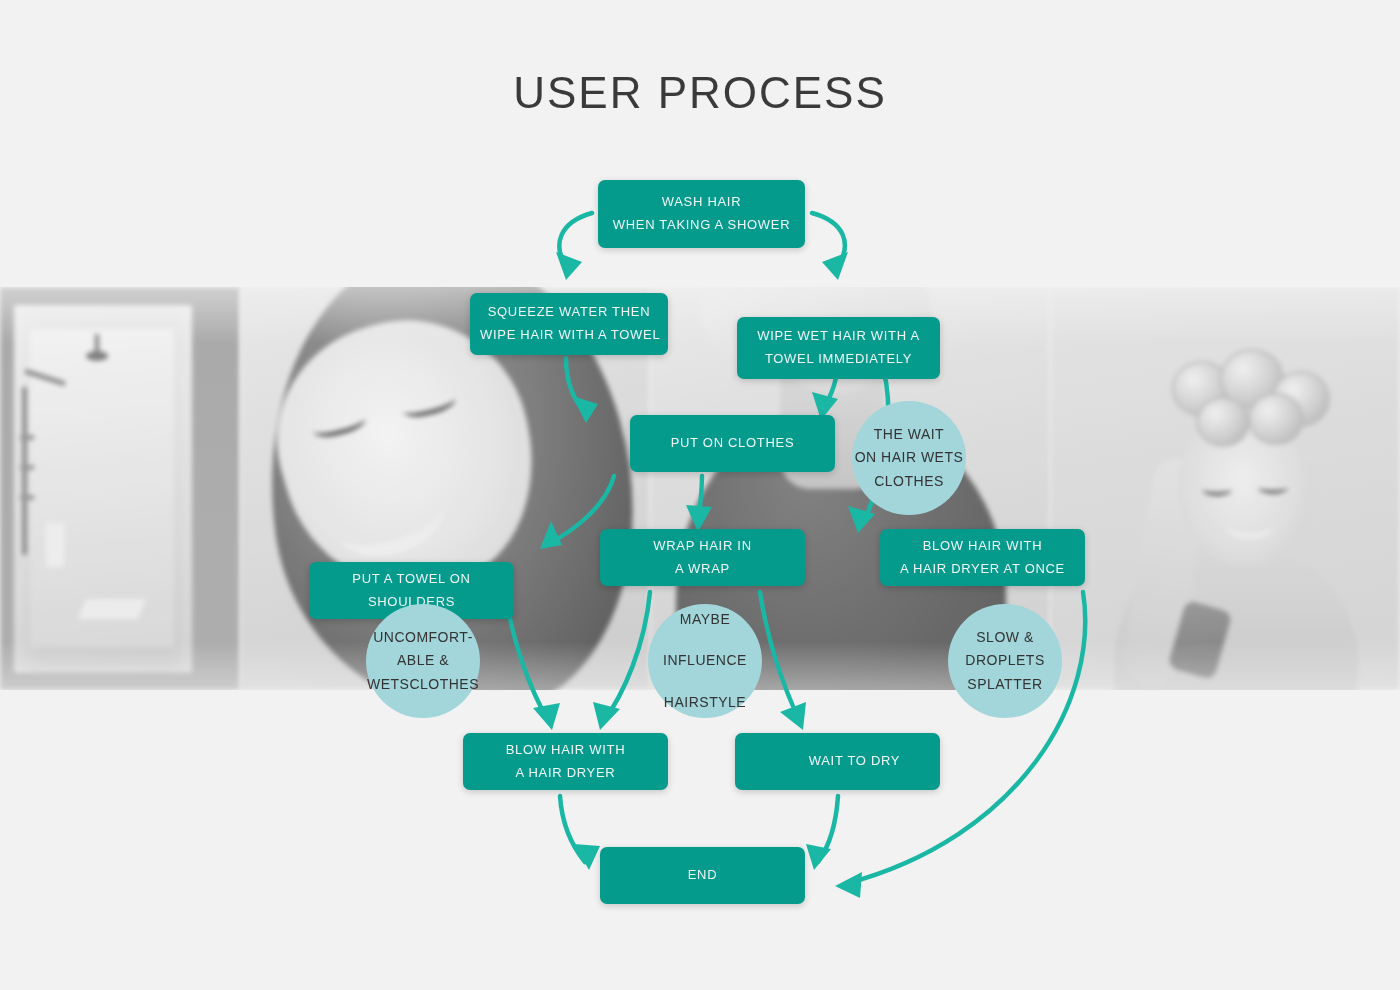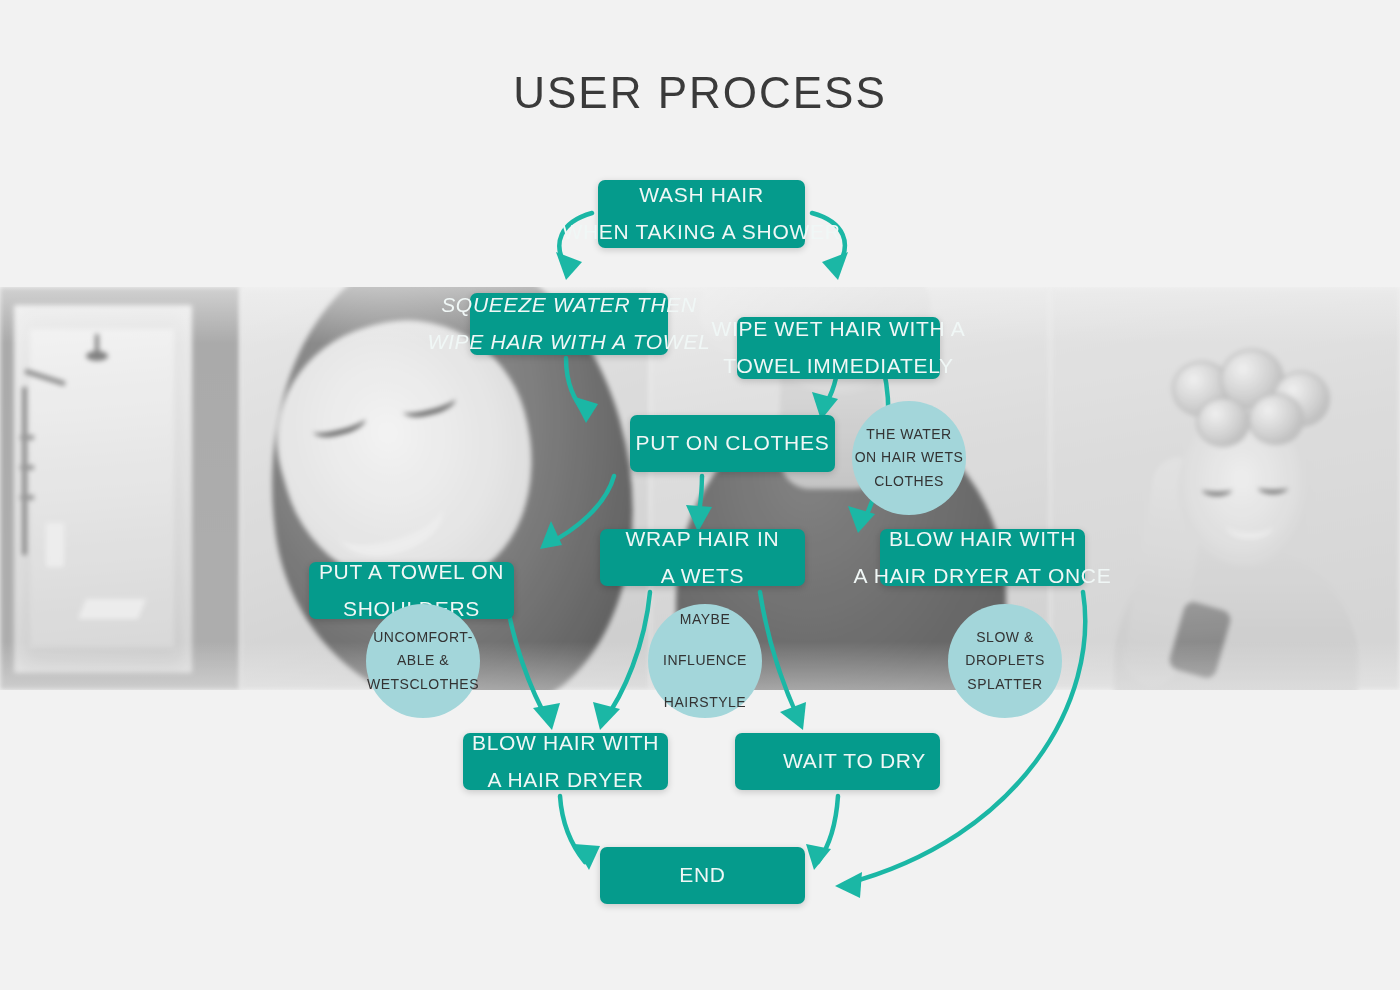--- a/index.html
+++ b/index.html
@@ -244,24 +244,23 @@
 
   
   .node {
     position: absolute;
     box-sizing: border-box;
     background: #059b8c;
     border-radius: 7px;
     color: #f0f7f6;
     display: flex;
     flex-direction: column;
-    align-items: center;
     justify-content: center;
     text-align: center;
-    font-size: 21px;
+    font-size: 13px;
     letter-spacing: .7px;
     font-weight: 300;
     line-height: 1.75;
     box-shadow: 0 2px 7px rgba(0,0,0,.18);
     padding: 4px 10px;
   }
   .node .ln { display:block; white-space: nowrap; }
 
   .bubble {
     position: absolute;
@@ -367,42 +366,42 @@
       <polygon points="589,870 574,844 600,846"></polygon>
       <polygon points="814,870 806,844 831,849"></polygon>
     </g>
   </svg>
 
   <div class="node" style="left:598px; top:180px; width:207px; height:68px;">
     <span class="ln">WASH HAIR</span>
     <span class="ln">WHEN TAKING A SHOWER</span>
   </div>
 
-  <div class="node" style="left:470px; top:293px; width:198px; height:62px;font-style:italic;">
+  <div class="node" style="left:470px; top:293px; width:198px; height:62px;">
     <span class="ln">SQUEEZE WATER THEN</span>
     <span class="ln">WIPE HAIR WITH A TOWEL</span>
   </div>
 
   <div class="node" style="left:737px; top:293px; width:203px; height:62px;margin-top:24px;">
     <span class="ln">WIPE WET HAIR WITH A</span>
     <span class="ln">TOWEL IMMEDIATELY</span>
   </div>
 
   <div class="node" style="left:600px; top:415px; width:205px; height:57px;margin-left:30px;">
     <span class="ln">PUT ON CLOTHES</span>
   </div>
 
   <div class="node" style="left:309px; top:529px; width:205px; height:57px;margin-top:33px;">
     <span class="ln">PUT A TOWEL ON</span>
     <span class="ln">SHOULDERS</span>
   </div>
 
   <div class="node" style="left:600px; top:529px; width:205px; height:57px;">
     <span class="ln">WRAP HAIR IN</span>
-    <span class="ln">A WETS</span>
+    <span class="ln">A WRAP</span>
   </div>
 
   <div class="node" style="left:880px; top:529px; width:205px; height:57px;">
     <span class="ln">BLOW HAIR WITH</span>
     <span class="ln">A HAIR DRYER AT ONCE</span>
   </div>
 
   <div class="node" style="left:463px; top:733px; width:205px; height:57px;">
     <span class="ln">BLOW HAIR WITH</span>
     <span class="ln">A HAIR DRYER</span>
@@ -410,21 +409,21 @@
 
   <div class="node" style="left:735px; top:733px; width:205px; height:57px;padding-left:44px;">
     <span class="ln">WAIT TO DRY</span>
   </div>
 
   <div class="node" style="left:600px; top:847px; width:205px; height:57px;">
     <span class="ln">END</span>
   </div>
 
   <div class="bubble" style="left:852px; top:401px; width:114px; height:114px;">
-    <span class="ln">THE WATER</span>
+    <span class="ln">THE WAIT</span>
     <span class="ln">ON HAIR WETS</span>
     <span class="ln">CLOTHES</span>
   </div>
 
   <div class="bubble" style="left:366px; top:604px; width:114px; height:114px;">
     <span class="ln">UNCOMFORT-</span>
     <span class="ln">ABLE &amp;</span>
     <span class="ln">WETSCLOTHES</span>
   </div>
 

